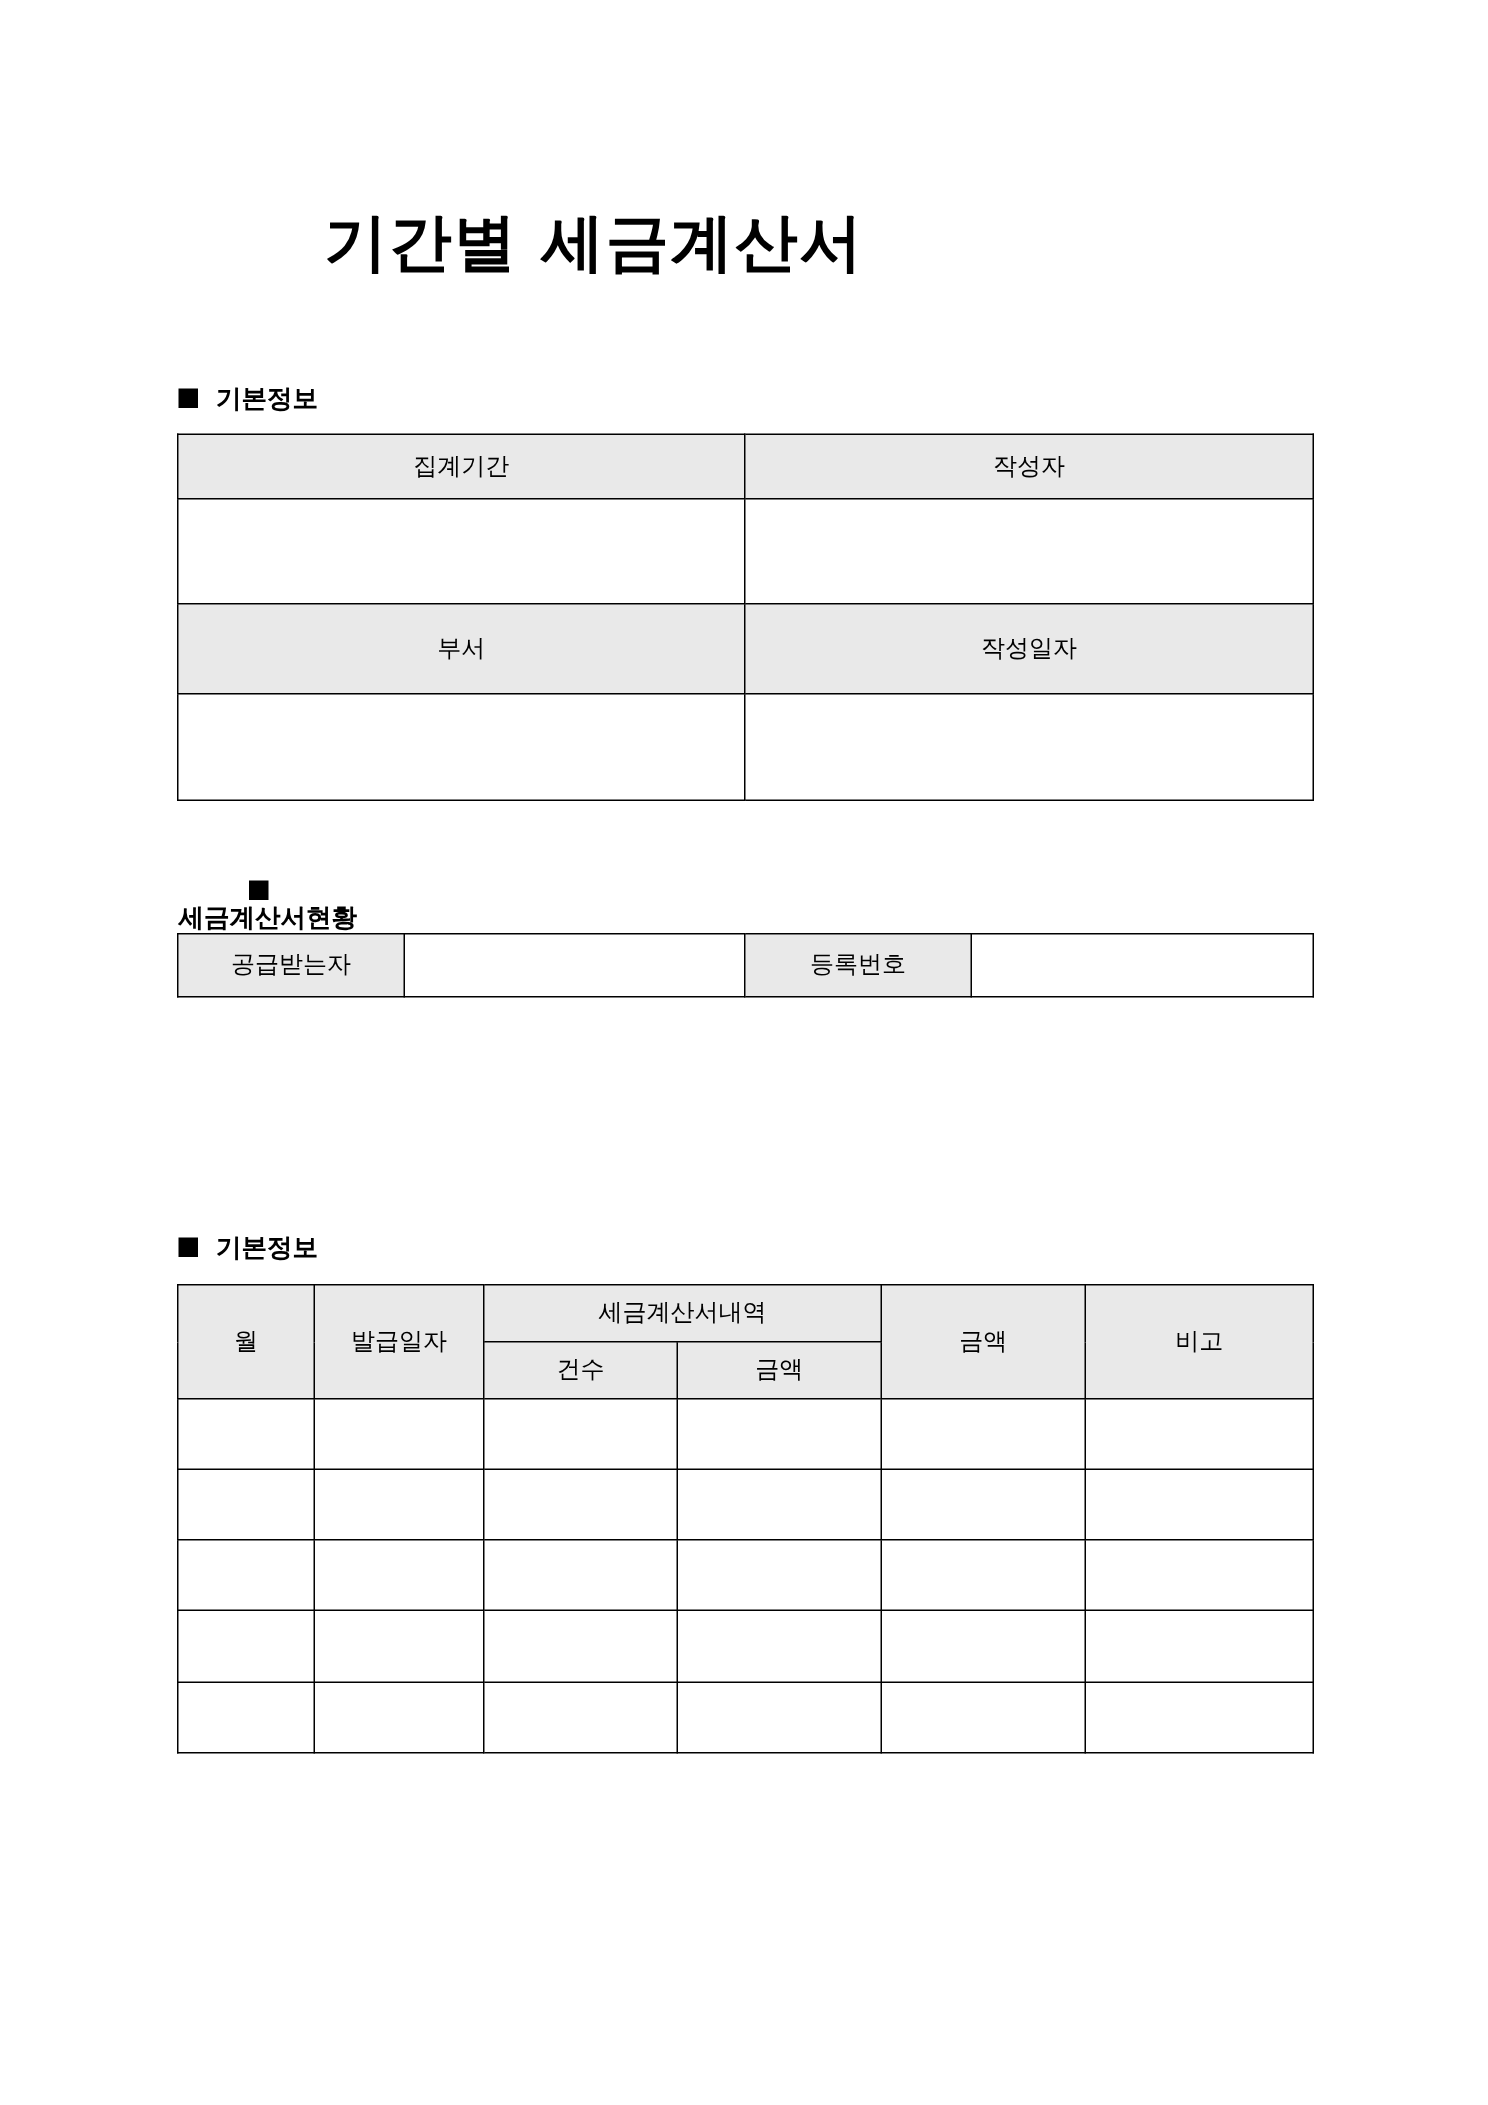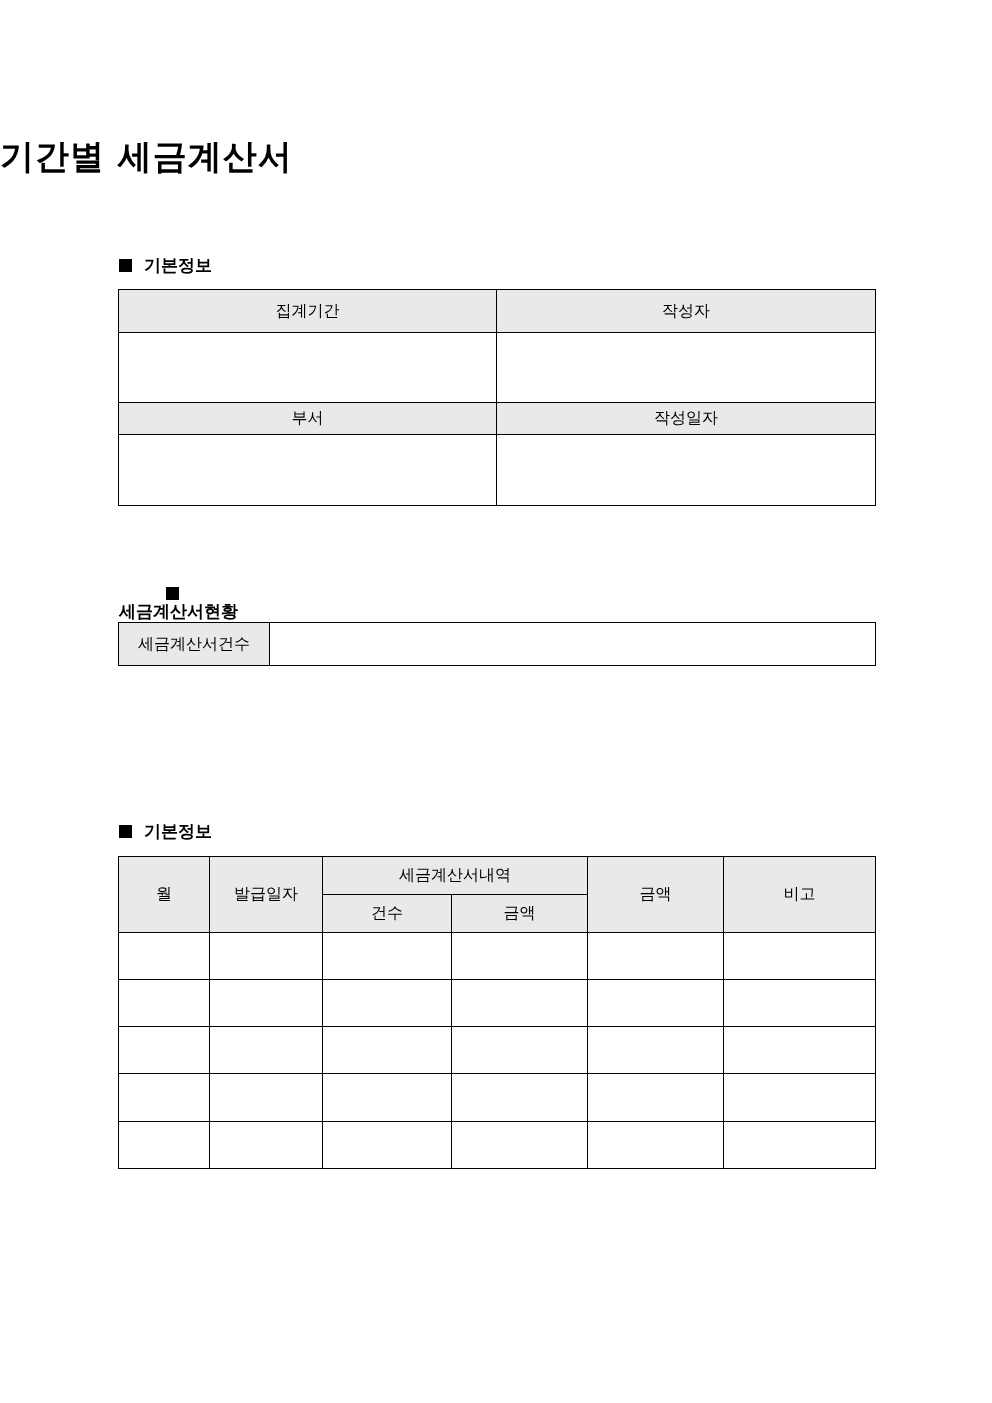--- a/index.html
+++ b/index.html
@@ -1,17 +1,17 @@
 <!DOCTYPE html>
 <html><head>
 <meta charset="utf-8">
 <style>
   html, body { margin:0; padding:0; background:#ffffff; }
   body { width:992px; height:1403px; position:relative; font-family:"DejaVu Sans", sans-serif; color:#000; }
-  .title { position:absolute; top:134px; left:0; width:792px; text-align:left; font-size:34px; font-weight:bold; letter-spacing:1px; }
+  .title { position:absolute; top:134px; left:0; width:792px; text-align:center; font-size:42px; font-weight:bold; letter-spacing:1px; }
   .section-heading { position:absolute; left:119px; font-size:17px; font-weight:bold; display:flex; align-items:center; }
   .square { display:inline-block; width:13px; height:13px; background:#000; margin-right:12px; }
   table { position:absolute; left:118px; border-collapse:collapse; table-layout:fixed; }
   td { border:1px solid #000; font-size:16px; text-align:center; vertical-align:middle; padding:0;margin-left:12px; }
   td.hd { background:#e9e9e9; }
 </style>
 </head>
 <body>
 
 <div class="title">기간별 세금계산서</div>
@@ -27,21 +27,21 @@
     </colgroup>
   <tbody>
       <tr style="height:43px">
     <td class="hd">집계기간</td>
     <td class="hd">작성자</td>
   </tr>
   <tr style="height:70px">
     <td></td>
     <td></td>
   </tr>
-  <tr style="height:32px">
+  <tr style="height:60px">
     <td class="hd">부서</td>
     <td class="hd">작성일자</td>
   </tr>
   <tr style="height:71px">
     <td></td>
     <td></td>
   </tr>
 </tbody>
   </table>
 
@@ -50,23 +50,25 @@
   <span>세금계산서현황</span>
 </div>
 <table style="top:622px; width:757px;">
   <colgroup>
       <col style="width:151px">
       <col style="width:227px">
       <col style="width:151px">
       <col style="width:228px">
     </colgroup>
   <tbody>
-  <tr style="height:43px">
-    <td class="hd">세금계산서건수</td>
-    <td colspan="3"></td>
+  <tr style="height:42px">
+    <td class="hd">공급받는자</td>
+    <td></td>
+    <td class="hd">등록번호</td>
+    <td></td>
   </tr>
 </tbody>
   </table>
 
 <div class="section-heading" style="top:820px;">
   <span class="square"></span>
   <span>기본정보</span>
 </div>
 <table style="top:856px; width:757px;">
   <colgroup>

